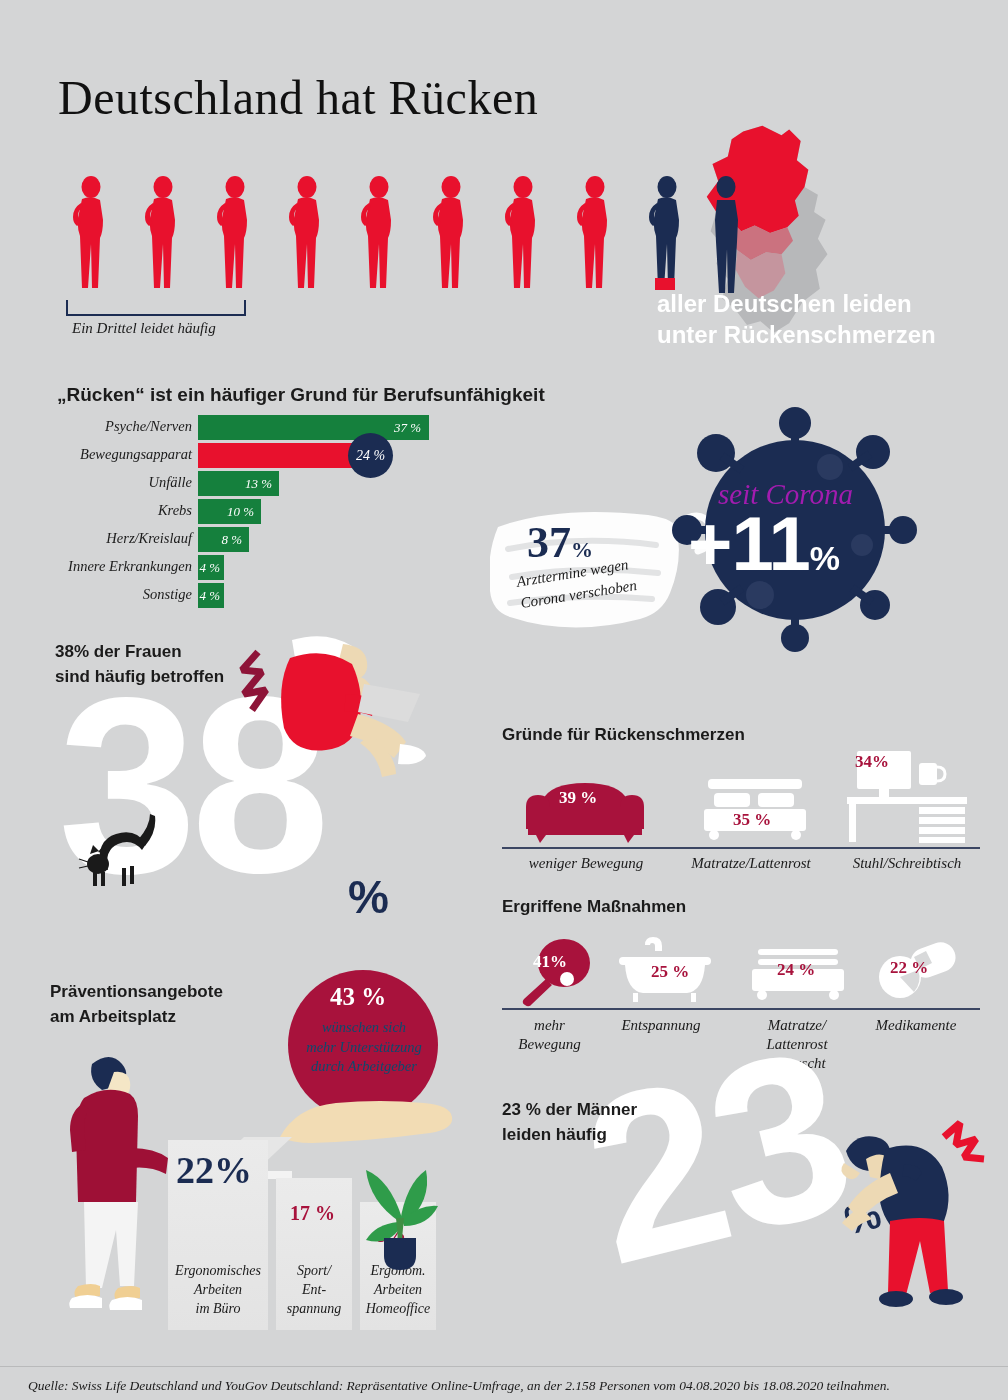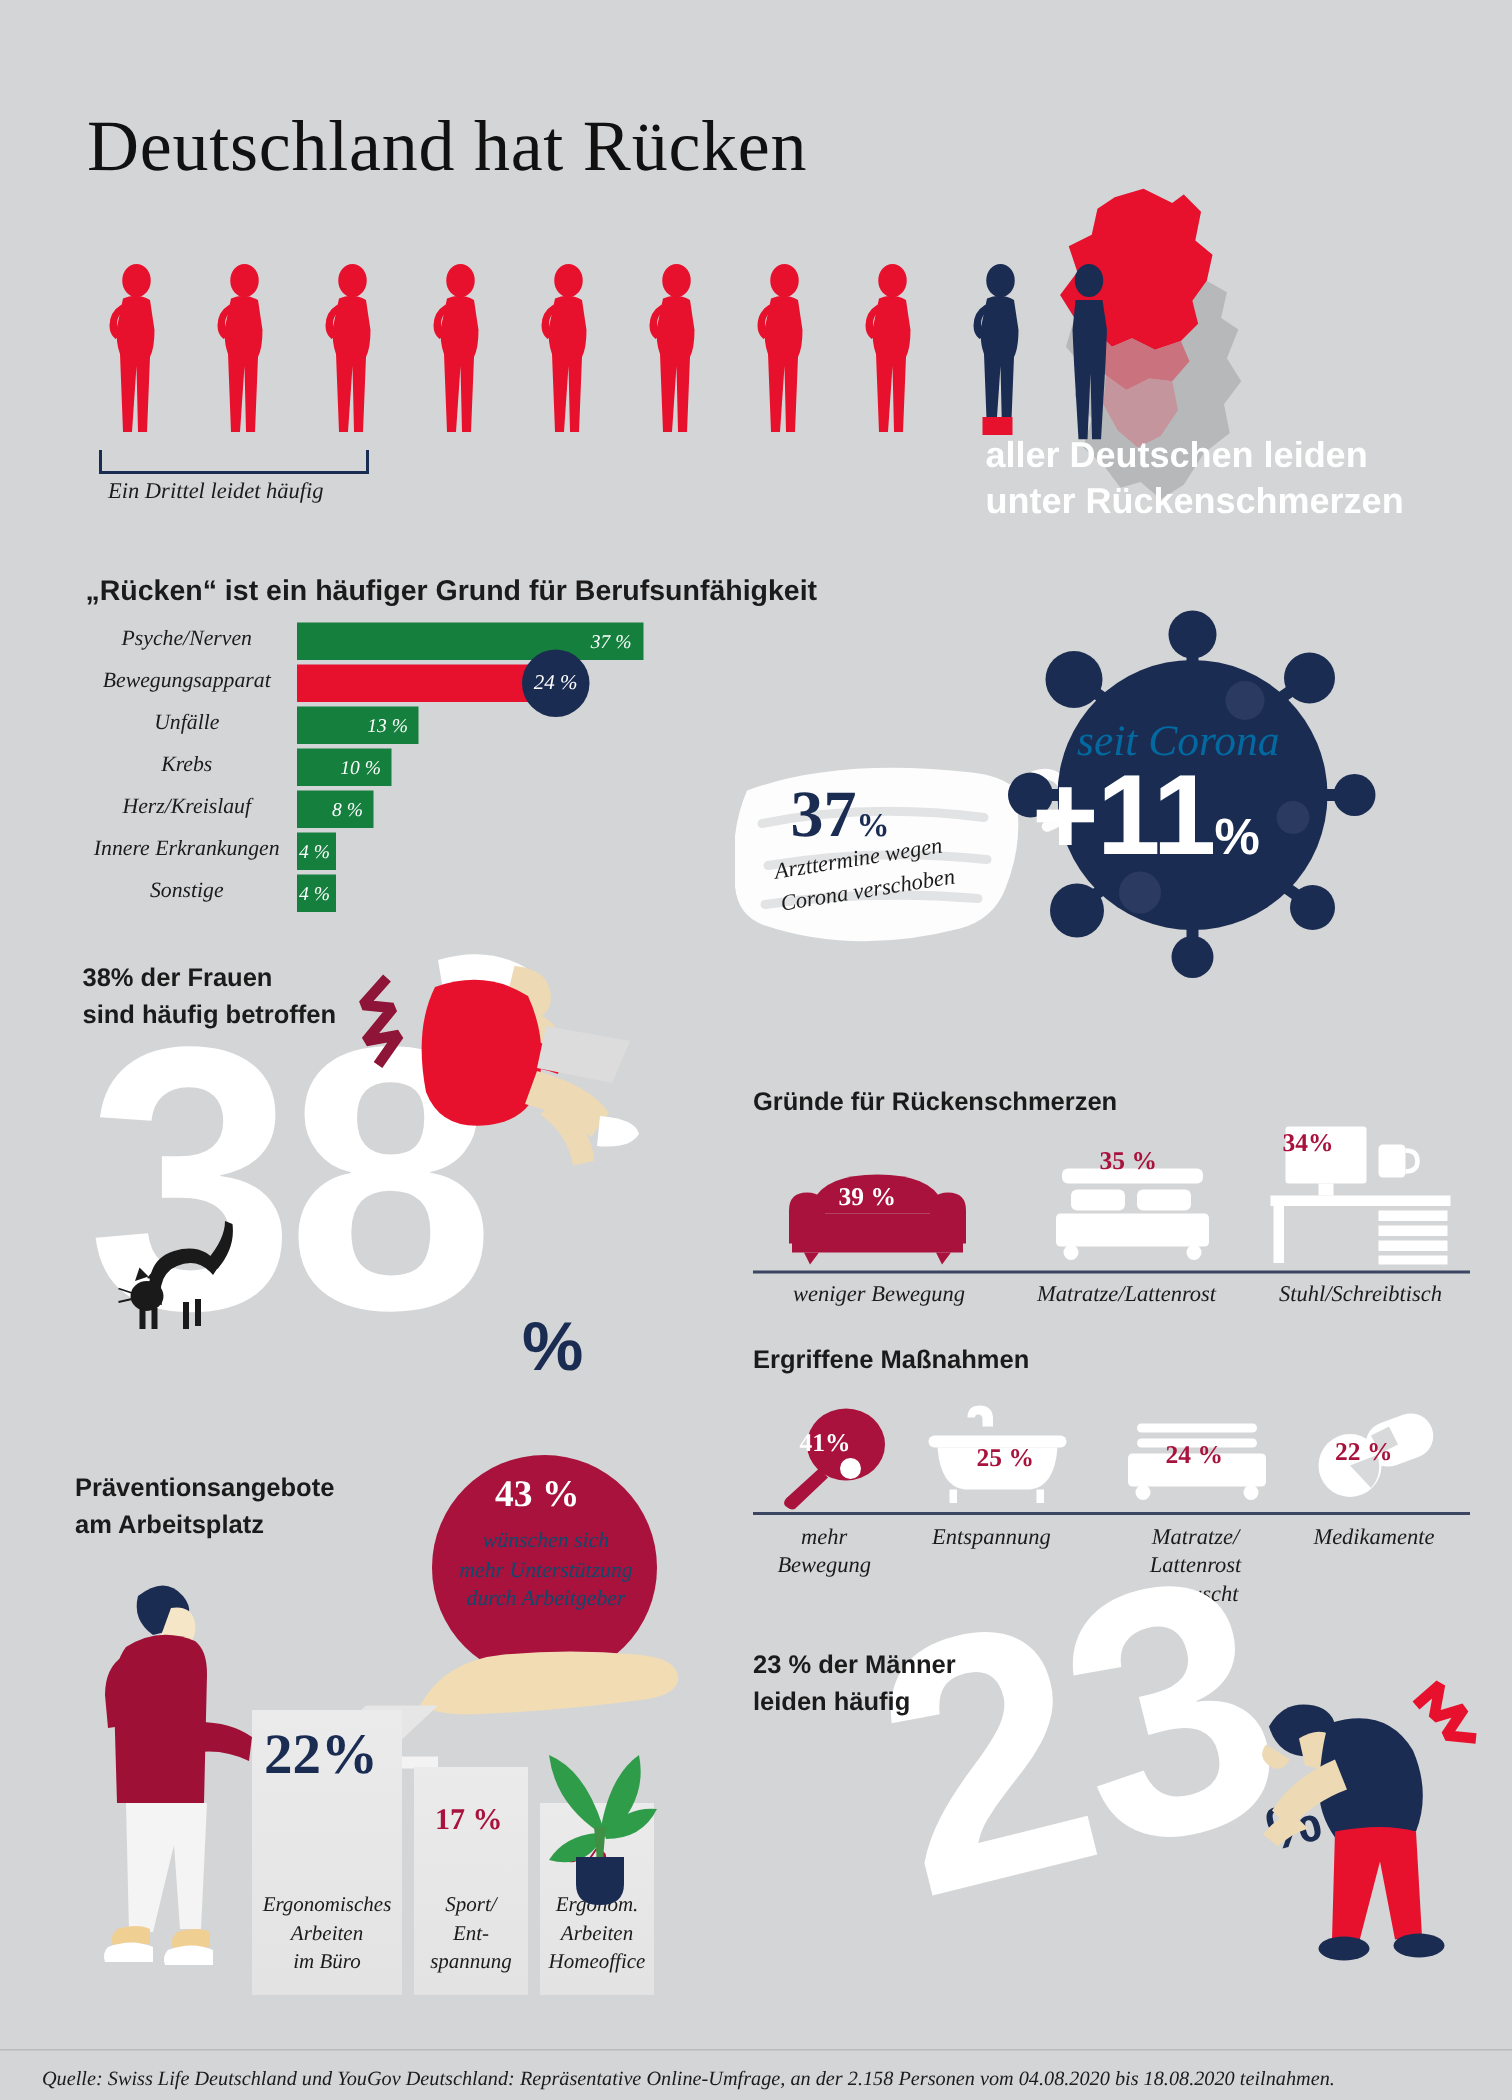--- a/index.html
+++ b/index.html
@@ -35,41 +35,41 @@
   .map-wrap{left:655px;top:100px;width:230px;height:230px;opacity:1;}
   .big81{left:655px;top:150px;font-size:130px;font-weight:bold;color:#fff;line-height:.85;
          font-family:"Liberation Sans",sans-serif;letter-spacing:-4px;}
   .big81 .pc{font-size:95px;}
   .sub81{left:657px;top:268px;width:350px;color:#fff;font-size:24px;font-weight:bold;line-height:1.3;}
 
   
   .bc-title{left:57px;top:364px;font-size:19px;font-weight:bold;}
   .barchart{left:57px;top:395px;width:420px;}
   .brow{height:25px;margin-bottom:3px;position:relative;}
-  .blabel{position:absolute;left:0;top:3px;width:135px;text-align:center;
+  .blabel{position:absolute;left:0;top:3px;width:135px;text-align:right;
           font-family:"Liberation Serif",serif;font-style:italic;font-size:14.5px;color:#1b1b1b;}
   .bbar{position:absolute;left:141px;top:0;height:25px;background:#15803d;}
   .bbar.red{background:#e8112d;}
   .bval{position:absolute;top:5px;color:#fff;font-family:"Liberation Serif",serif;
         font-style:italic;font-size:13px;}
   .bcircle{position:absolute;left:291px;top:-10px;width:45px;height:45px;border-radius:50%;
            background:#1b2c52;color:#fff;font-family:"Liberation Serif",serif;font-style:italic;
            font-size:14px;display:flex;align-items:center;justify-content:center;}
 
   
   .mask-wrap{left:490px;top:465px;width:270px;height:165px;}
   .mask-num{left:527px;top:497px;color:#1b2c52;font-weight:bold;font-size:44px;
             font-family:"Liberation Serif",serif;}
   .mask-num .pc{font-size:22px;}
   .mask-t1{left:516px;top:545px;font-size:15px;transform:rotate(-9deg);}
   .mask-t2{left:520px;top:566px;font-size:15px;transform:rotate(-9deg);}
 
   
   .virus{left:670px;top:385px;width:250px;height:250px;}
-  .virus-t1{left:718px;top:458px;color:#0369a1;font-size:29px;
+  .virus-t1{left:718px;top:458px;color:#a21caf;font-size:29px;
             font-family:"Liberation Serif",serif;font-style:italic;}
   .virus-t2{left:688px;top:480px;color:#fff;font-size:76px;font-weight:bold;letter-spacing:-1px;}
   .virus-t2 .pc{font-size:34px;}
 
   
   .h38{left:55px;top:620px;font-size:17px;font-weight:bold;line-height:1.45;}
   .num38{left:58px;top:660px;font-size:250px;font-weight:bold;color:#fff;line-height:.85;letter-spacing:-6px;}
   .pc38{left:348px;top:850px;font-size:46px;font-weight:bold;color:#1b2c52;}
 
   
@@ -346,21 +346,21 @@
   <div class="abs ipct white" style="left:559px;top:768px">39 %</div>
 
   <svg class="abs" style="left:700px;top:755px;width:110px;height:70px" viewBox="0 0 110 70">
     <rect x="8" y="4" width="94" height="10" rx="4" fill="#fff"></rect>
     <rect x="14" y="18" width="36" height="14" rx="4" fill="#fff"></rect>
     <rect x="58" y="18" width="36" height="14" rx="4" fill="#fff"></rect>
     <rect x="4" y="34" width="102" height="22" rx="3" fill="#fff"></rect>
     <circle cx="14" cy="60" r="5" fill="#fff"></circle>
       <circle cx="96" cy="60" r="5" fill="#fff"></circle>
   </svg>
-  <div class="abs ipct" style="left:733px;top:744px">35 %</div>
+  <div class="abs ipct" style="left:733px;top:790px">35 %</div>
 
   <svg class="abs" style="left:843px;top:725px;width:128px;height:100px" viewBox="0 0 128 100">
     <rect x="14" y="6" width="54" height="38" rx="2" fill="#fff"></rect>
     <rect x="36" y="44" width="10" height="8" fill="#fff"></rect>
     <rect x="76" y="18" width="18" height="22" rx="3" fill="#fff"></rect>
     <path d="M94 22 q8 0 8 7 q0 7-8 7" stroke="#fff" stroke-width="3" fill="none"></path>
     <rect x="4" y="52" width="120" height="7" fill="#fff"></rect>
     <rect x="6" y="59" width="7" height="38" fill="#fff"></rect>
     <rect x="76" y="62" width="46" height="7" fill="#fff"></rect>
     <rect x="76" y="72" width="46" height="7" fill="#fff"></rect>

